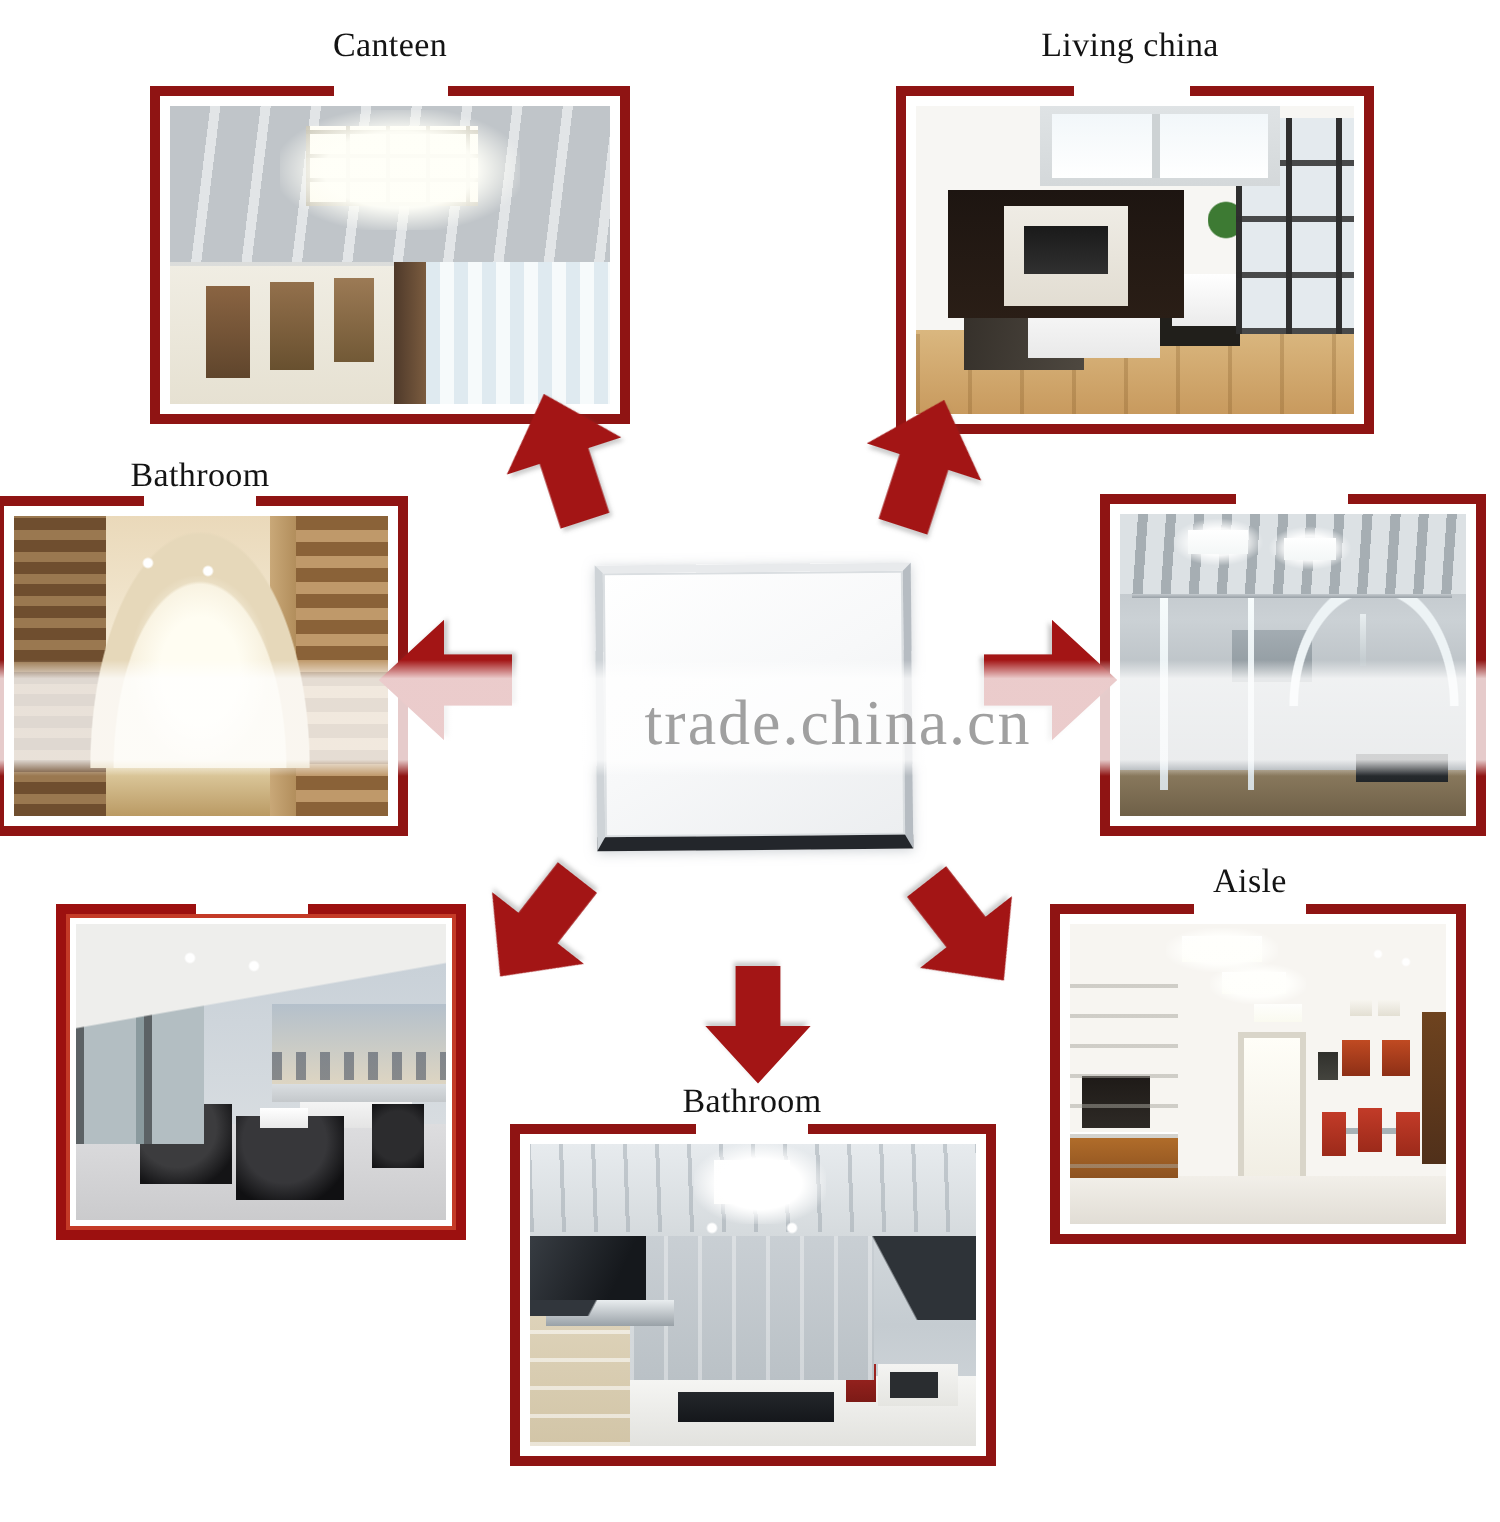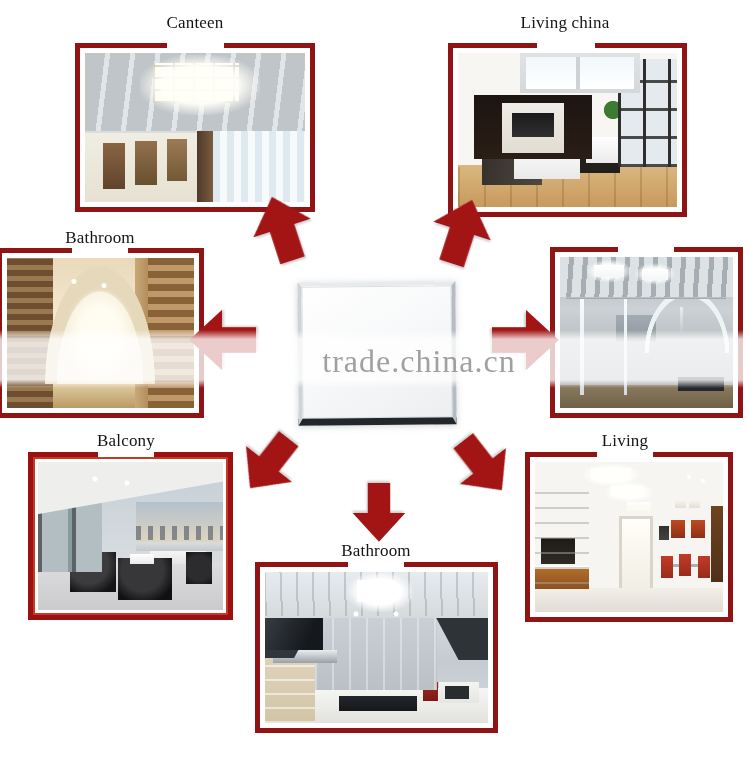--- a/index.html
+++ b/index.html
@@ -170,22 +170,21 @@
   }
 </style>
 </head>
 <body>
 
 <div class="stage">
 
   <div class="room-label" style="left:125px;top:13px;">Canteen</div>
   <div class="room-label" style="left:495px;top:13px;">Living china</div>
   <div class="room-label" style="left:30px;top:228px;">Bathroom</div>
-  <div class="room-label" style="left:56px;top:431px;">Balcony</div>
-  <div class="room-label" style="left:555px;top:431px;">Living</div>
+  <div class="room-label" style="left:555px;top:431px;">Aisle</div>
   <div class="room-label" style="left:306px;top:541px;">Bathroom</div>
 
   <div class="card" style="left:75px;top:43px;width:240px;height:169px;">
     <span class="notch" style="left:87px;width:57px;"></span>
     <div class="photo ph-canteen"></div>
   </div>
 
   <div class="card" style="left:448px;top:43px;width:239px;height:174px;">
     <span class="notch" style="left:84px;width:58px;"></span>
     <div class="photo ph-living"></div>

